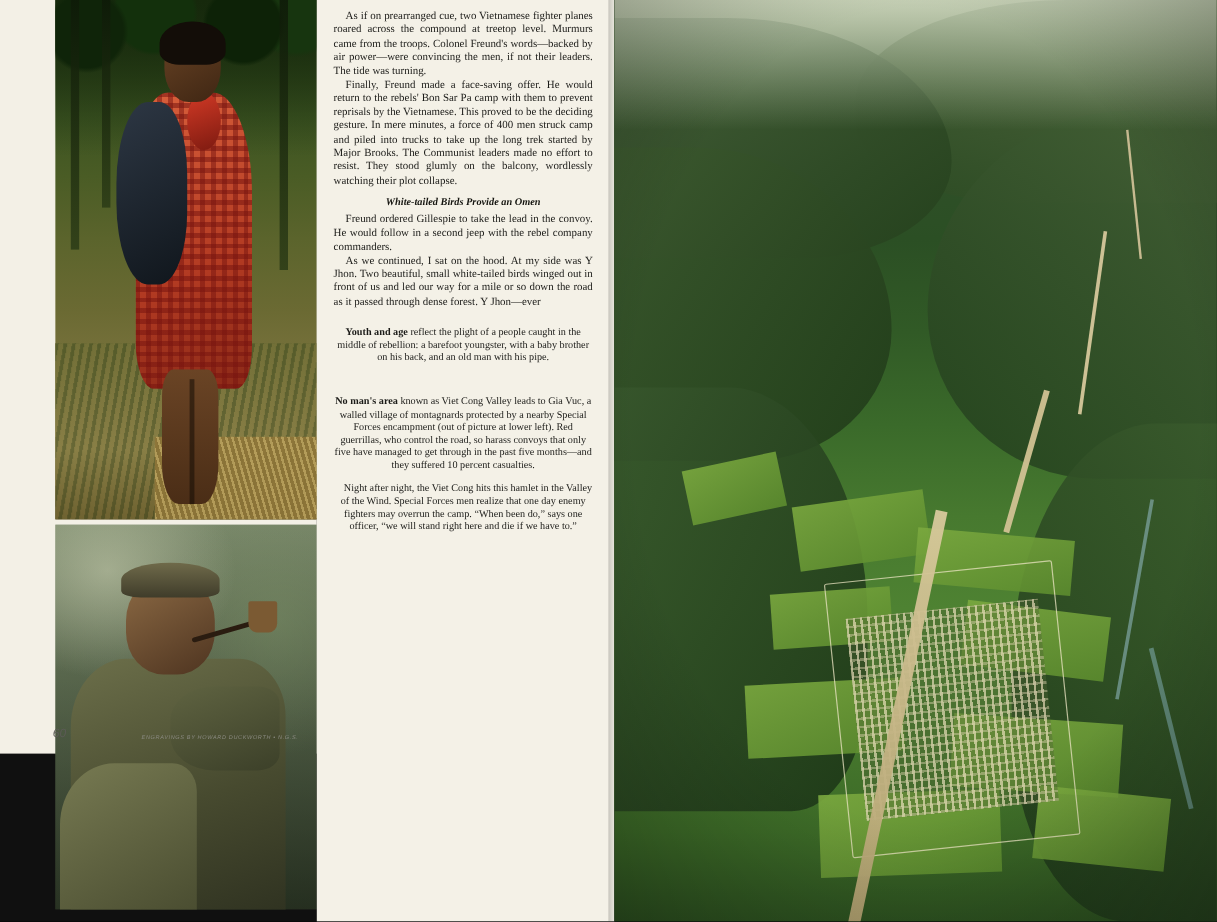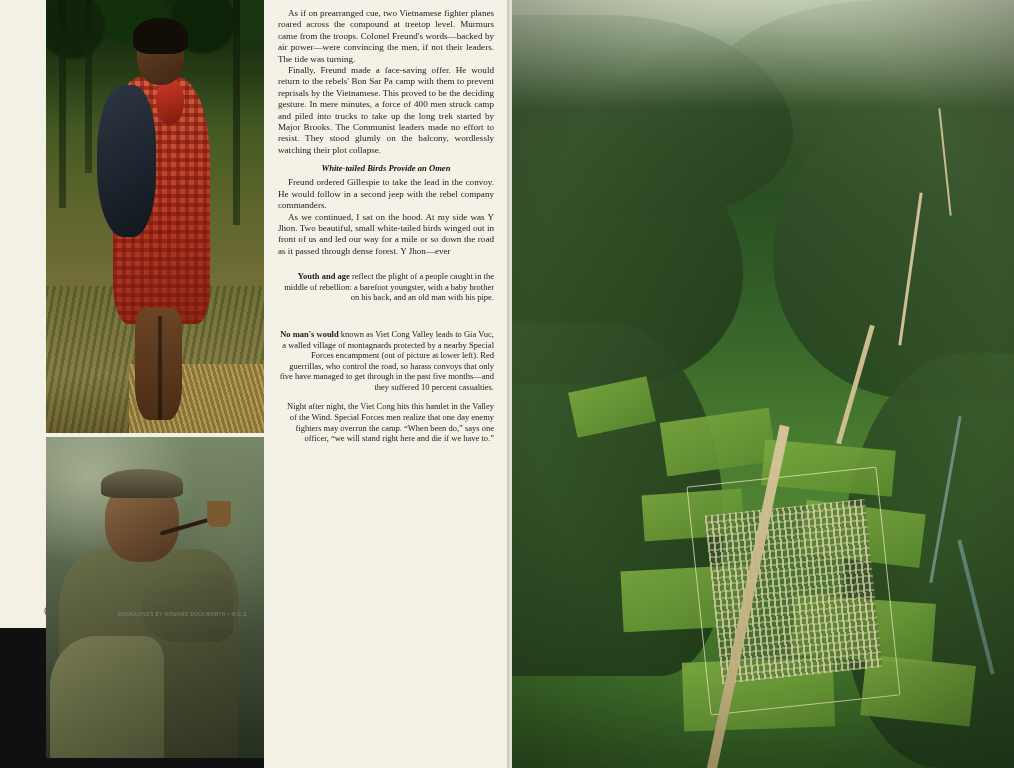--- a/index.html
+++ b/index.html
@@ -14,20 +14,21 @@
     width: 1014px; height: 768px;
     background: #101010;
   }
 
   
   .left-col {
     position: absolute;
     left: 0; top: 0;
     width: 264px; height: 628px;
     background: #f3f0e6;
+    font-style: italic;
   }
   .photo {
     position: absolute;
     overflow: hidden;
   }
   .photo-top {
     left: 46px; top: 0; width: 218px; height: 433px;
   }
   .photo-bottom {
     left: 46px; top: 437px; width: 218px; height: 321px;
@@ -203,21 +204,21 @@
     margin: 7px 0 4px;
     color: #14140f;
   }
   .caption-block {
     margin-top: 14px;
   }
   .caption {
     font-size: 8.5px;
     line-height: 10.6px;
     color: #1b1b18;
-    text-align: right;
+    text-align: center;
   }
   .caption b { font-weight: bold; }
   .caption + .caption { margin-top: 9px; text-indent: 8px; }
   .cap-gap { height: 26px; }
 
   
   .right-col {
     position: absolute;
     left: 512px; top: 0;
     width: 502px; height: 768px;
@@ -412,21 +413,21 @@
       <p>Freund ordered Gillespie to take the lead in the convoy. He would follow in a second jeep with the rebel company commanders.</p>
       <p>As we continued, I sat on the hood. At my side was Y Jhon. Two beautiful, small white-tailed birds winged out in front of us and led our way for a mile or so down the road as it passed through dense forest. Y Jhon—ever</p>
     </div>
 
     <div class="caption-block">
       <div class="caption">
         <b>Youth and age</b><span> reflect the plight of a people caught in the middle of rebellion: a barefoot youngster, with a baby brother on his back, and an old man with his pipe.</span>
       </div>
       <div class="cap-gap"></div>
       <div class="caption" style="text-indent:0">
-        <b>No man's would</b><span> known as Viet Cong Valley leads to Gia Vuc, a walled village of montagnards protected by a nearby Special Forces encampment (out of picture at lower left). Red guerrillas, who control the road, so harass convoys that only five have managed to get through in the past five months—and they suffered 10 percent casualties.</span>
+        <b>No man's area</b><span> known as Viet Cong Valley leads to Gia Vuc, a walled village of montagnards protected by a nearby Special Forces encampment (out of picture at lower left). Red guerrillas, who control the road, so harass convoys that only five have managed to get through in the past five months—and they suffered 10 percent casualties.</span>
       </div>
       <div class="caption">
         <span>Night after night, the Viet Cong hits this hamlet in the Valley of the Wind. Special Forces men realize that one day enemy fighters may overrun the camp. “When been do,” says one officer, “we will stand right here and die if we have to.”</span>
       </div>
     </div>
   </div>
 
   <div class="gutter"></div>
 
   <div class="right-col">

